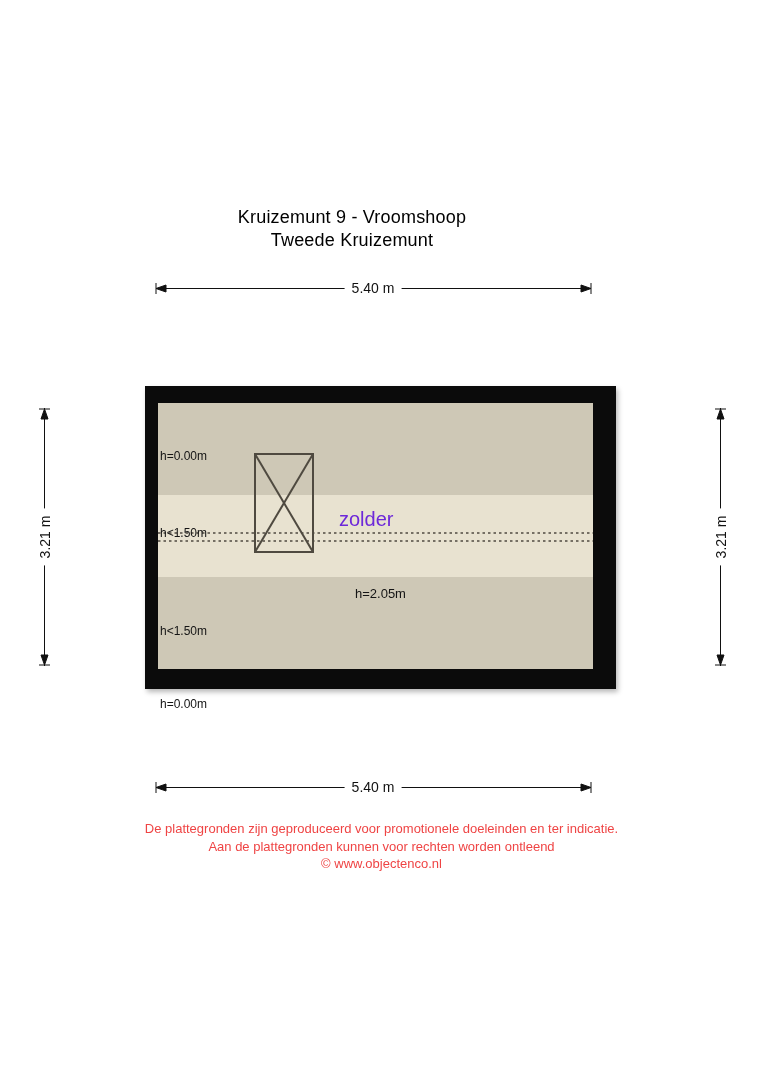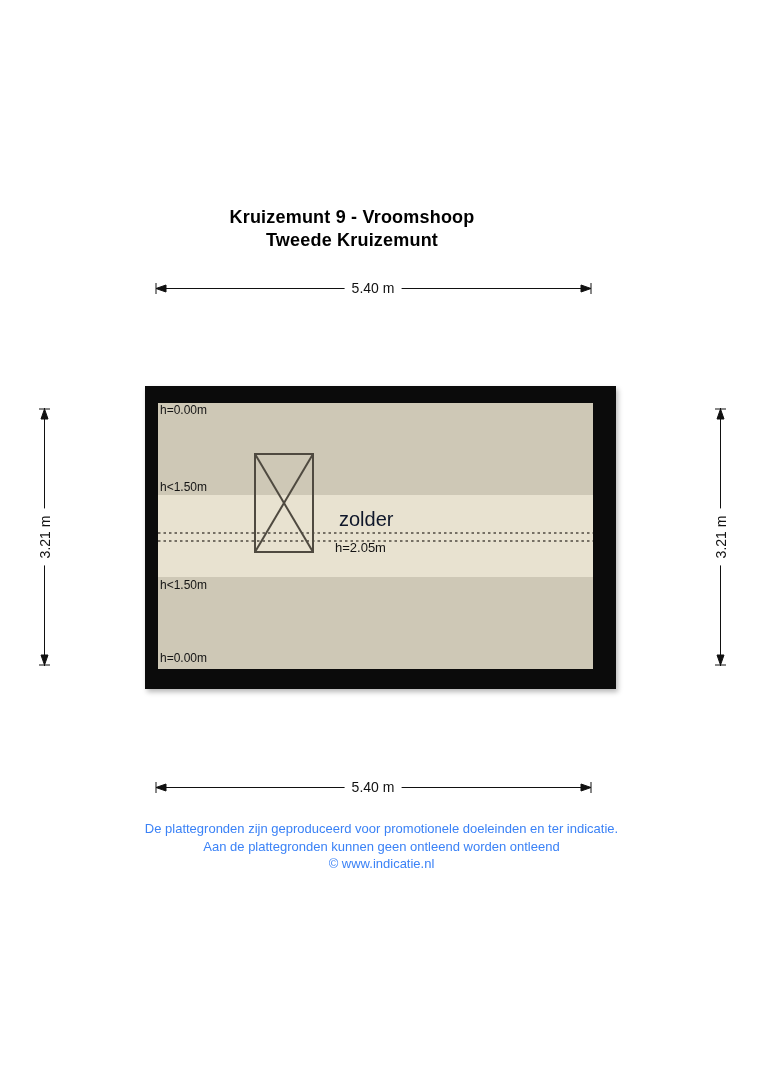--- a/index.html
+++ b/index.html
@@ -17,21 +17,21 @@
     overflow: hidden;
   }
   .abs { position: absolute; }
 
   
   #title-block {
     left: 152px;
     top: 206px;
     width: 400px;
     text-align: center;
-    font-weight: bold;
+    font-weight: normal;
     font-size: 18px;
     line-height: 23px;
     letter-spacing: 0.2px;
   }
 
   
   #plan-wall {
     left: 145px;
     top: 386px;
     width: 471px;
@@ -49,30 +49,31 @@
   .band-dark-top   { left: 0; top: 0;    width: 435px; height: 92px; background: #cec8b6; }
   .band-light-mid  { left: 0; top: 92px; width: 435px; height: 82px; background: #e8e2d0; }
   .band-dark-bot   { left: 0; top: 174px;width: 435px; height: 92px; background: #cec8b6; }
 
   .h-label {
     position: absolute;
     font-size: 12px;
     line-height: 13px;
     color: #141414;
     white-space: nowrap;
+    margin-top: 46px;
   }
   #room-label {
     left: 339px;
     top: 509px;
     font-size: 20px;
     line-height: 21px;
-    color: #0f172a;
+    color: #6d28d9;
   }
   #h205-label {
-    left: 335px;
+    left: 355px;
     top: 541px;
     font-size: 13px;
   }
 
   
   .dim-label {
     position: absolute;
     font-size: 14px;
     line-height: 15px;
     background: #ffffff;
@@ -84,21 +85,21 @@
   .dim-label.vert  { transform: translate(-50%, -50%) rotate(-90deg); }
 
   
   #footer-block {
     left: 0;
     top: 820px;
     width: 763px;
     text-align: center;
     font-size: 13px;
     line-height: 17.5px;
-    color: #3b82f6;
+    color: #ef4444;
   }
 
   svg.linework {
     position: absolute;
     left: 0;
     top: 0;
     width: 763px;
     height: 1080px;
     pointer-events: none;
   }
@@ -176,17 +177,17 @@
   <div id="room-label" class="abs">zolder</div>
   <div id="h205-label" class="h-label">h=2.05m</div>
 
   <div class="dim-label horiz" style="left:373px; top:288px;">5.40 m</div>
   <div class="dim-label horiz" style="left:373px; top:787px;">5.40 m</div>
   <div class="dim-label vert" style="left:45px; top:537px;">3.21 m</div>
   <div class="dim-label vert" style="left:721px; top:537px;">3.21 m</div>
 
   <div id="footer-block" class="abs">
     <div>De plattegronden zijn geproduceerd voor promotionele doeleinden en ter indicatie.</div>
-    <div>Aan de plattegronden kunnen geen ontleend worden ontleend</div>
-    <div>© www.indicatie.nl</div>
+    <div>Aan de plattegronden kunnen voor rechten worden ontleend</div>
+    <div>© www.objectenco.nl</div>
   </div>
 
 </div>
 
 </body></html>

